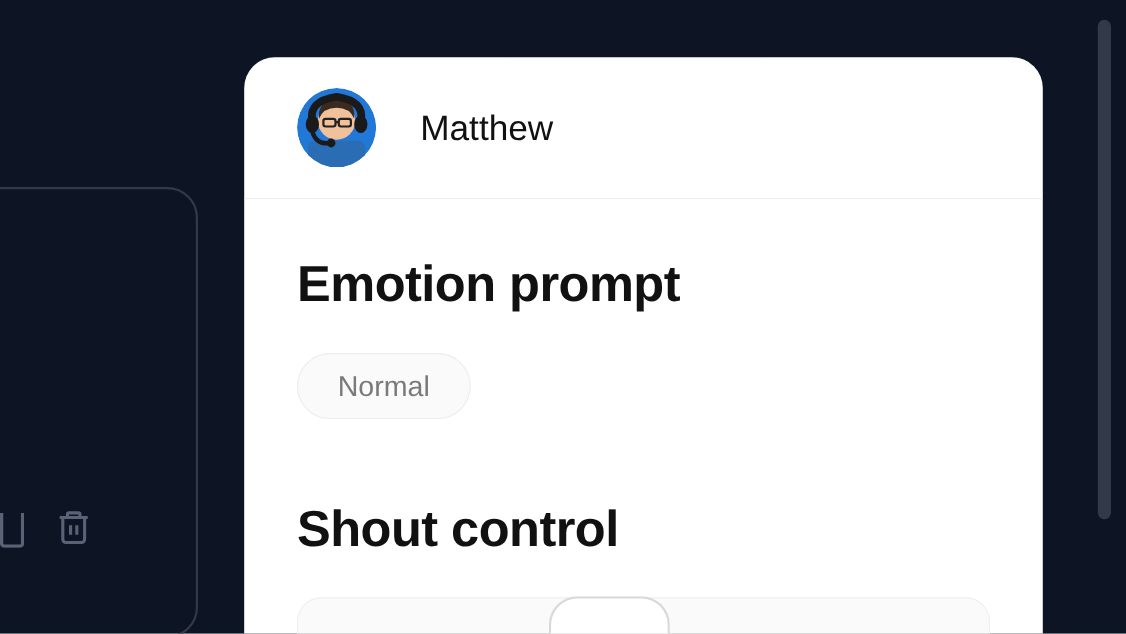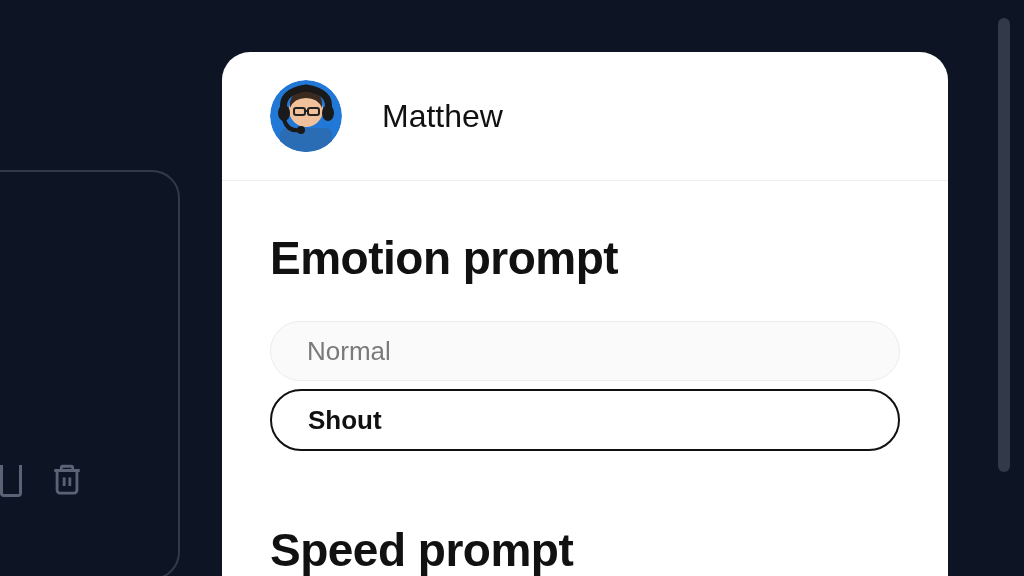--- a/index.html
+++ b/index.html
@@ -106,23 +106,22 @@
   .section-title {
     font-size: 46px;
     font-weight: 700;
     color: #111;
     margin-bottom: 36px;
     letter-spacing: -0.5px;
   }
 
   .pill-row {
     display: flex;
-    gap: 8px;
+    gap: 22px;
     margin-bottom: 72px;
-    flex-direction: column;
   }
 
   .pill {
     padding: 16px 36px;
     border-radius: 999px;
     font-size: 26px;
     cursor: pointer;
     user-select: none;
     line-height: 1;
   }
@@ -197,23 +196,22 @@
     </div>
     <div class="username">Matthew</div>
   </div>
 
   <div class="panel-body">
 
     <div class="section-title">Emotion prompt</div>
 
     <div class="pill-row">
       <div class="pill inactive">Normal</div>
-      <div class="pill active">Shout</div>
     </div>
 
-    <div class="section-title">Speed prompt</div>
+    <div class="section-title">Shout control</div>
 
     <div class="speed-control-box">
       <div class="speed-control-knob"></div>
     </div>
 
   </div>
 </div>
 
 </body></html>

